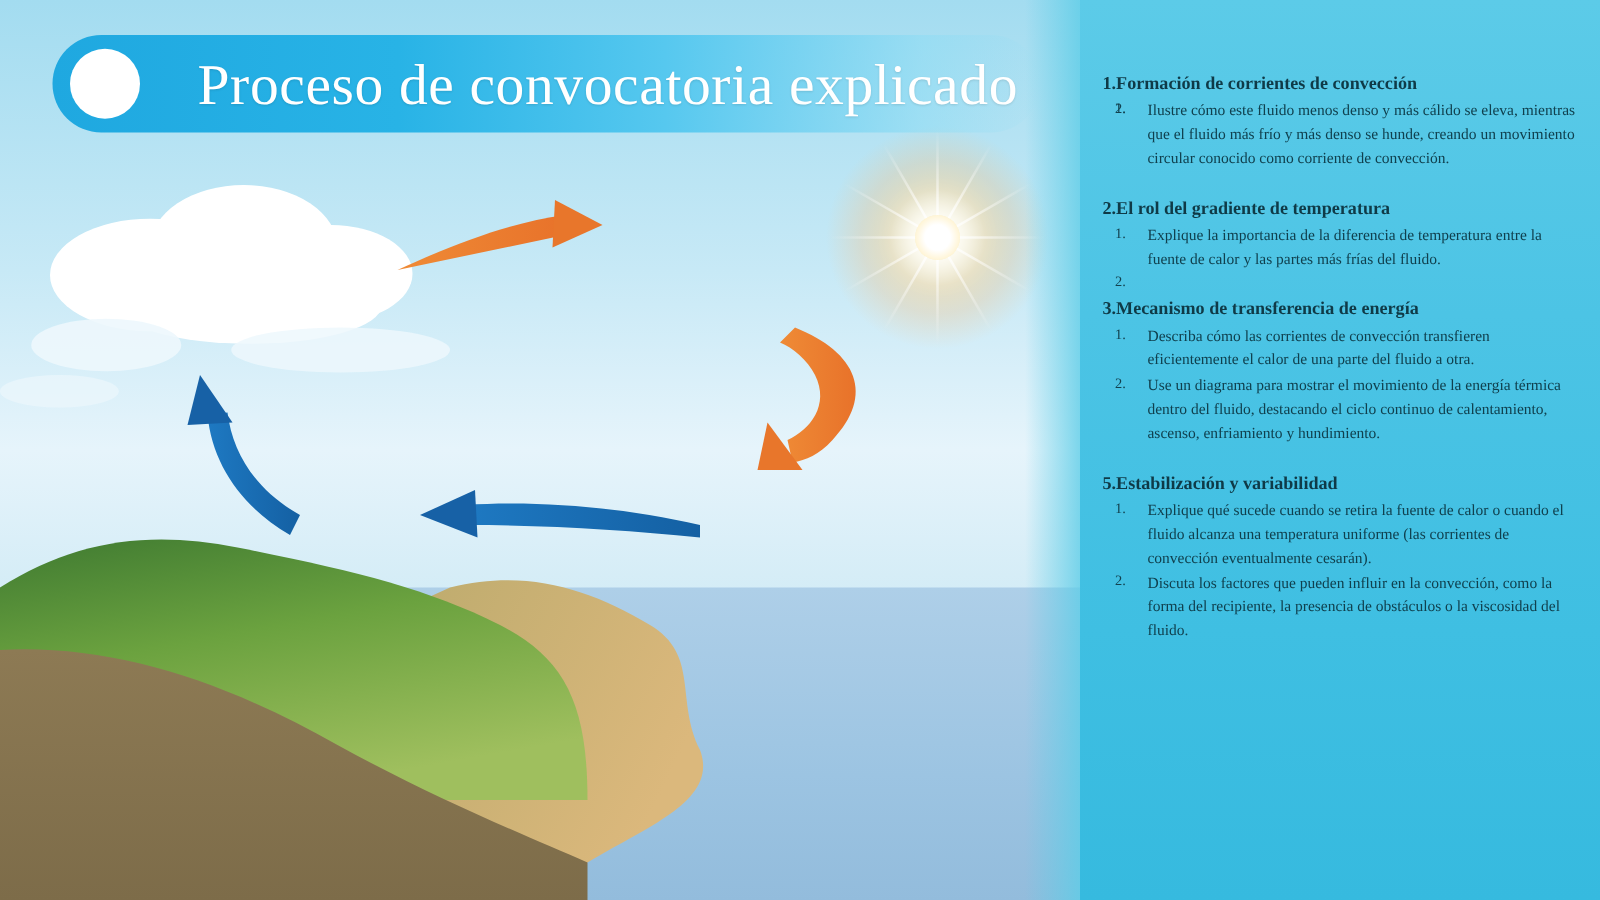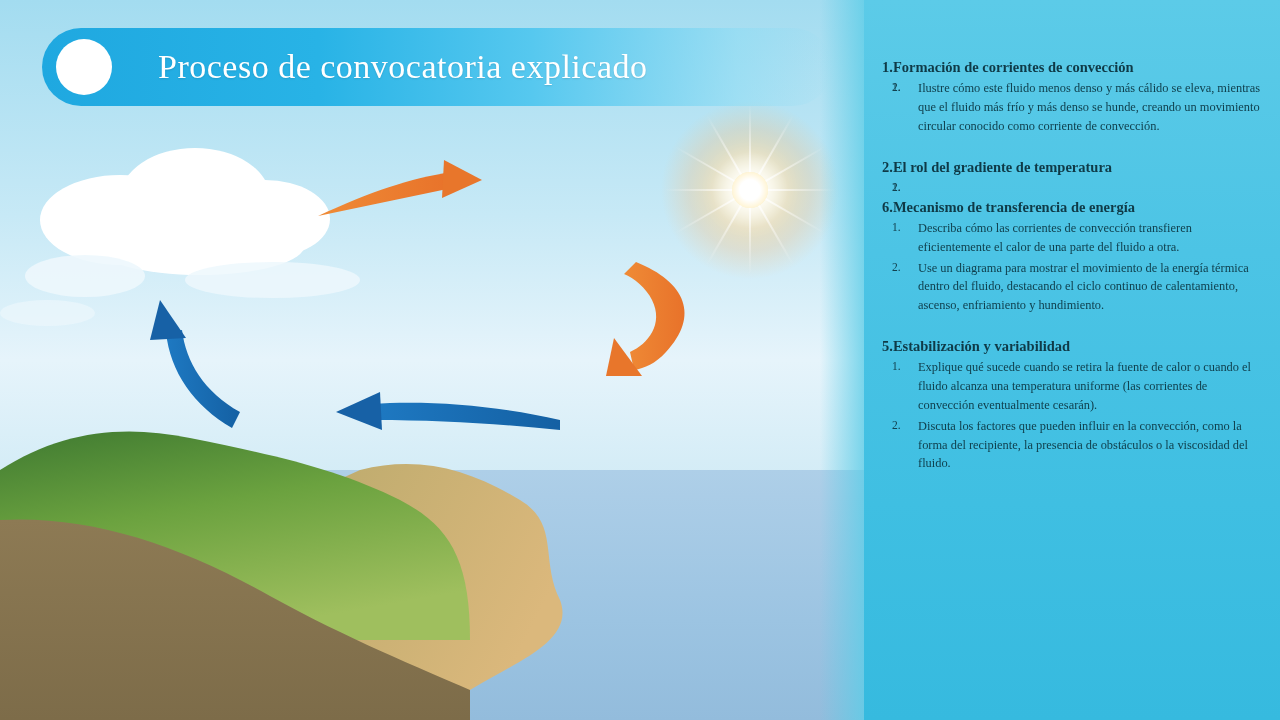--- a/index.html
+++ b/index.html
@@ -97,21 +97,21 @@
   }
   .title-dot {
     width: 56px; height: 56px;
     border-radius: 50%;
     background: #ffffff;
     margin-left: 14px;
     flex: none;
   }
   .title-text {
     color: #ffffff;
-    font-size: 34px;
+    font-size: 46px;
     letter-spacing: 0.5px;
     margin-left: 46px;
     white-space: nowrap;
     text-shadow: 0 1px 2px rgba(0,0,0,0.12);
   }
 
   
   .panel {
     position: absolute;
     right: 0; top: 0;
@@ -257,27 +257,27 @@
       <div class="sec-head">1.Formación de corrientes de convección</div>
       <ol class="bullets">
         <li><span class="num">1.</span></li>
         <li><span class="num">2.</span><span>Ilustre cómo este fluido menos denso y más cálido se eleva, mientras que el fluido más frío y más denso se hunde, creando un movimiento circular conocido como corriente de convección.</span></li>
       </ol>
     </div>
 
     <div>
       <div class="sec-head spaced">2.El rol del gradiente de temperatura</div>
       <ol class="bullets">
-        <li><span class="num">1.</span></li>
+        <li><span class="num">1.</span><span>Explique la importancia de la diferencia de temperatura entre la fuente de calor y las partes más frías del fluido.</span></li>
         <li><span class="num">2.</span></li>
       </ol>
     </div>
 
     <div>
-      <div class="sec-head spaced">6.Mecanismo de transferencia de energía</div>
+      <div class="sec-head spaced">3.Mecanismo de transferencia de energía</div>
       <ol class="bullets">
         <li><span class="num">1.</span><span>Describa cómo las corrientes de convección transfieren eficientemente el calor de una parte del fluido a otra.</span></li>
         <li><span class="num">2.</span><span>Use un diagrama para mostrar el movimiento de la energía térmica dentro del fluido, destacando el ciclo continuo de calentamiento, ascenso, enfriamiento y hundimiento.</span></li>
       </ol>
     </div>
 
     <div>
       <div class="sec-head spaced">5.Estabilización y variabilidad</div>
       <ol class="bullets">
         <li><span class="num">1.</span><span>Explique qué sucede cuando se retira la fuente de calor o cuando el fluido alcanza una temperatura uniforme (las corrientes de convección eventualmente cesarán).</span></li>

